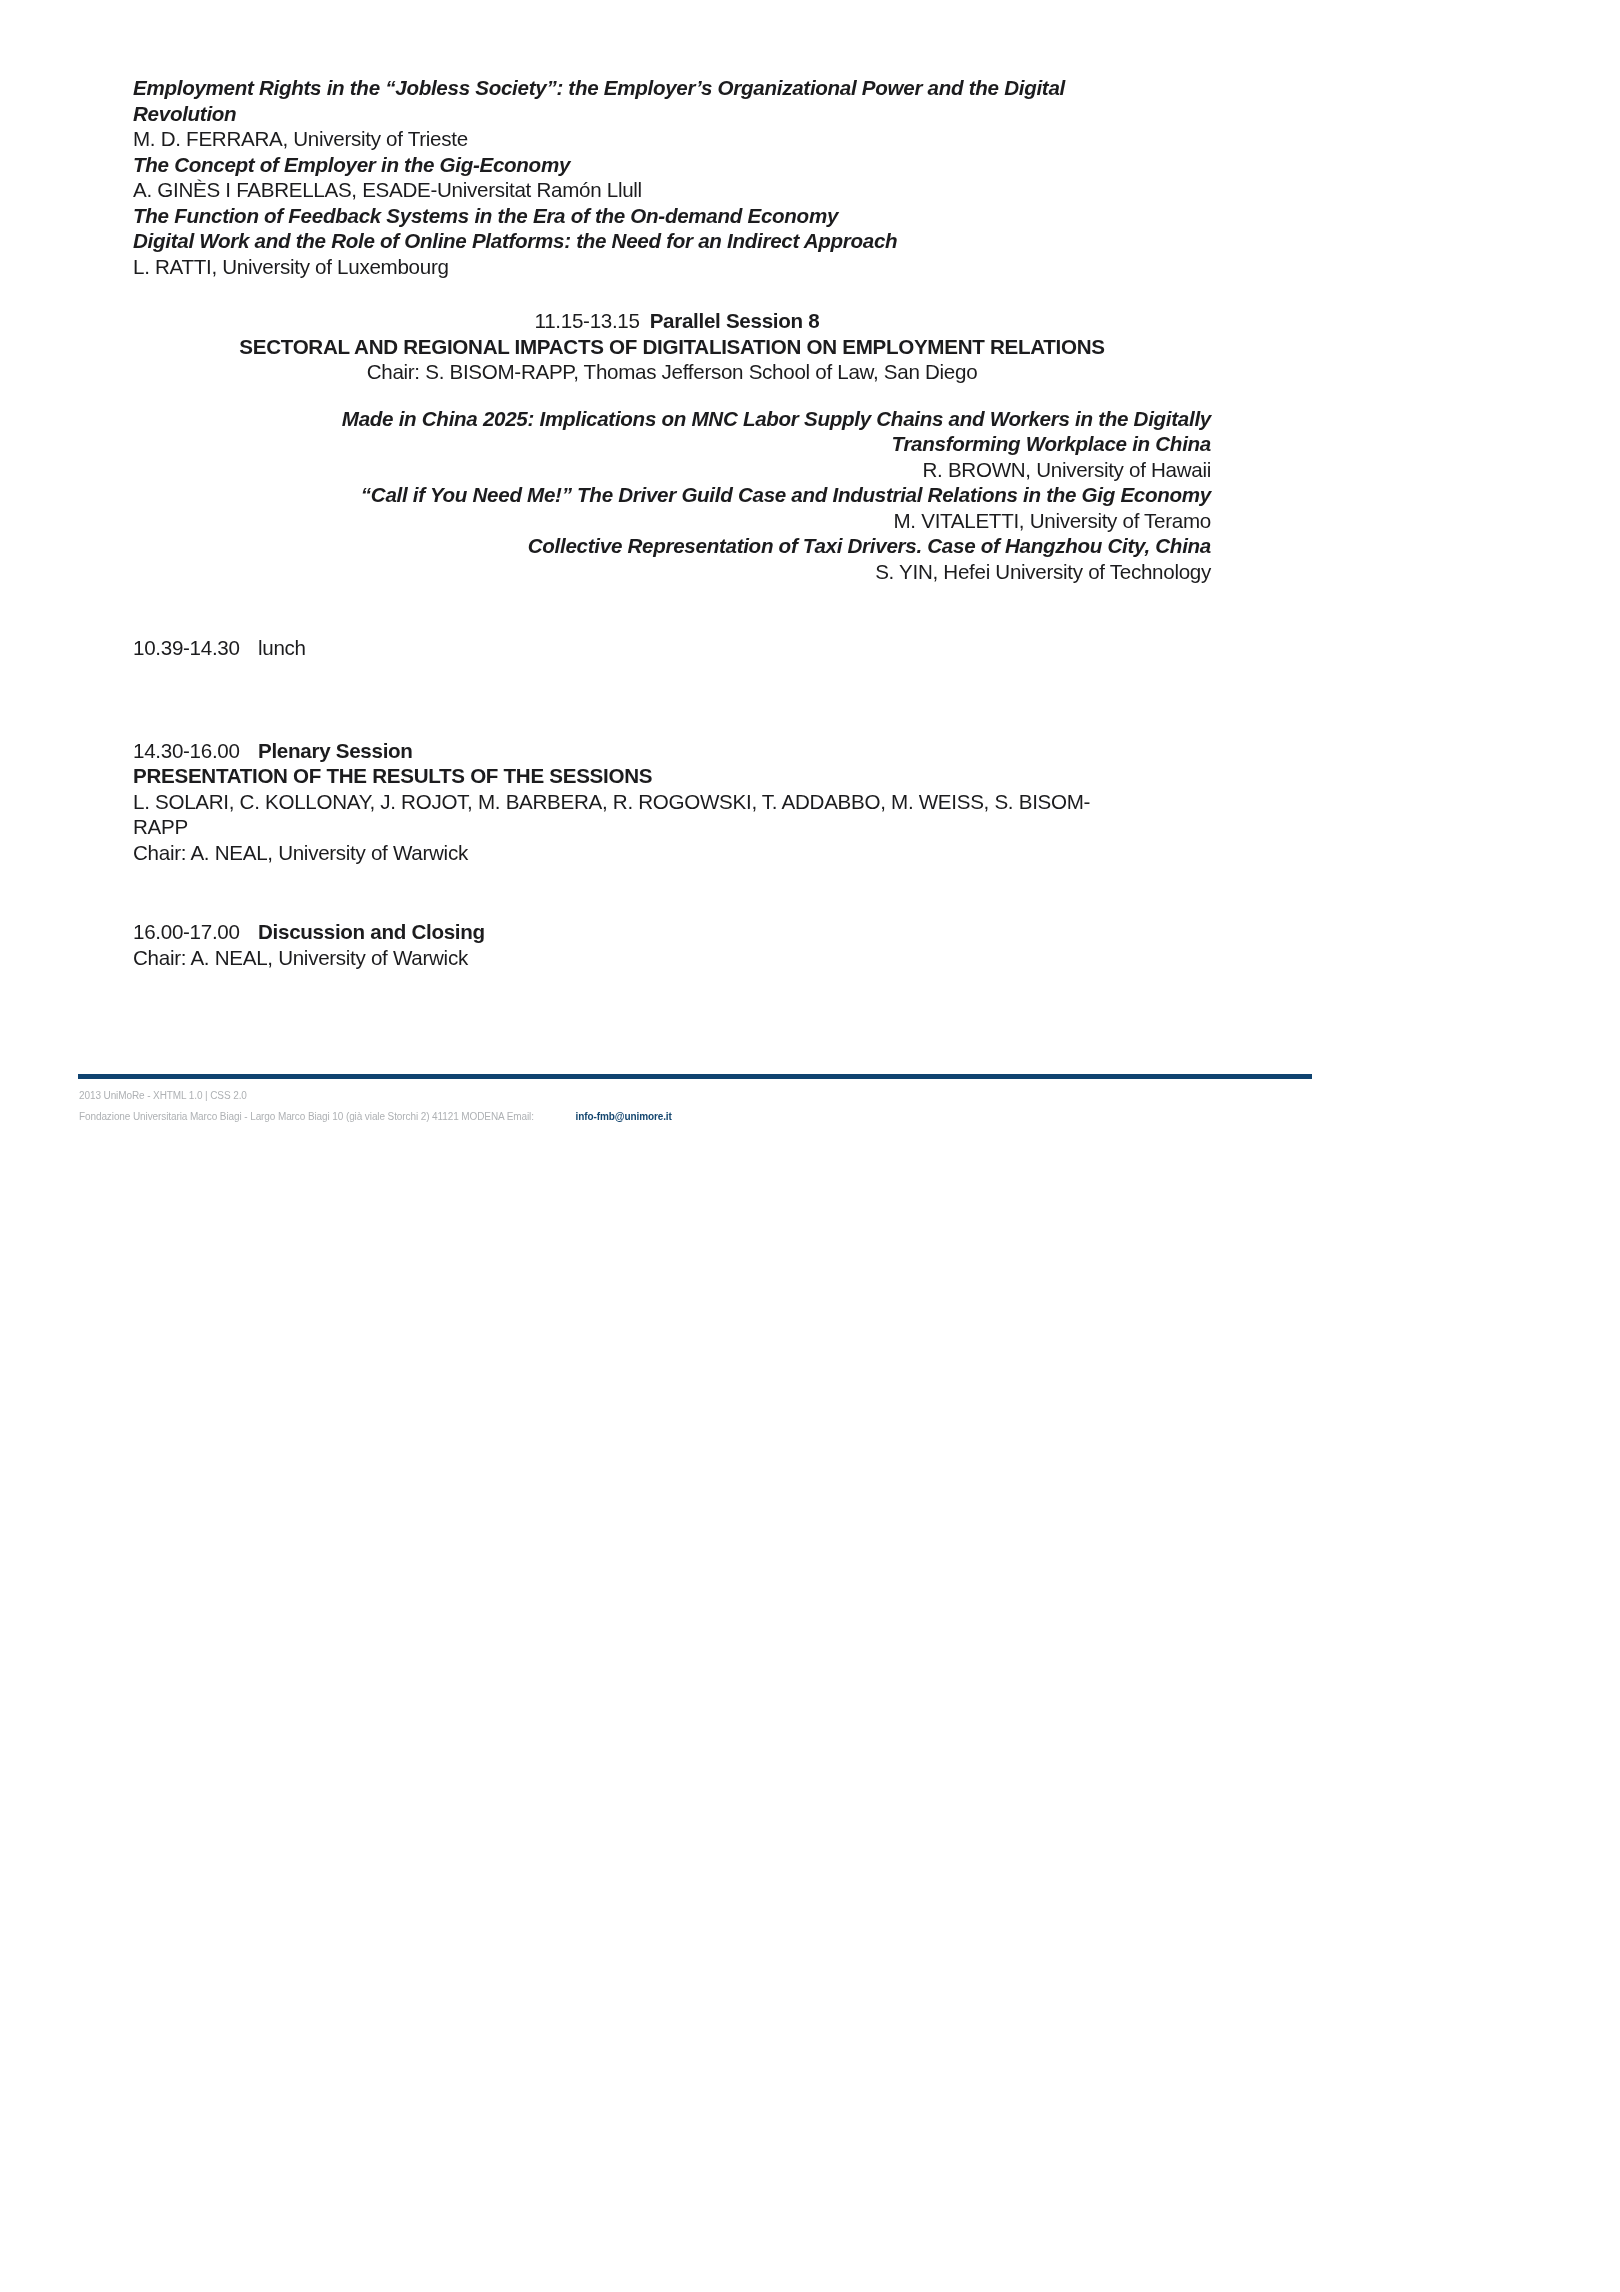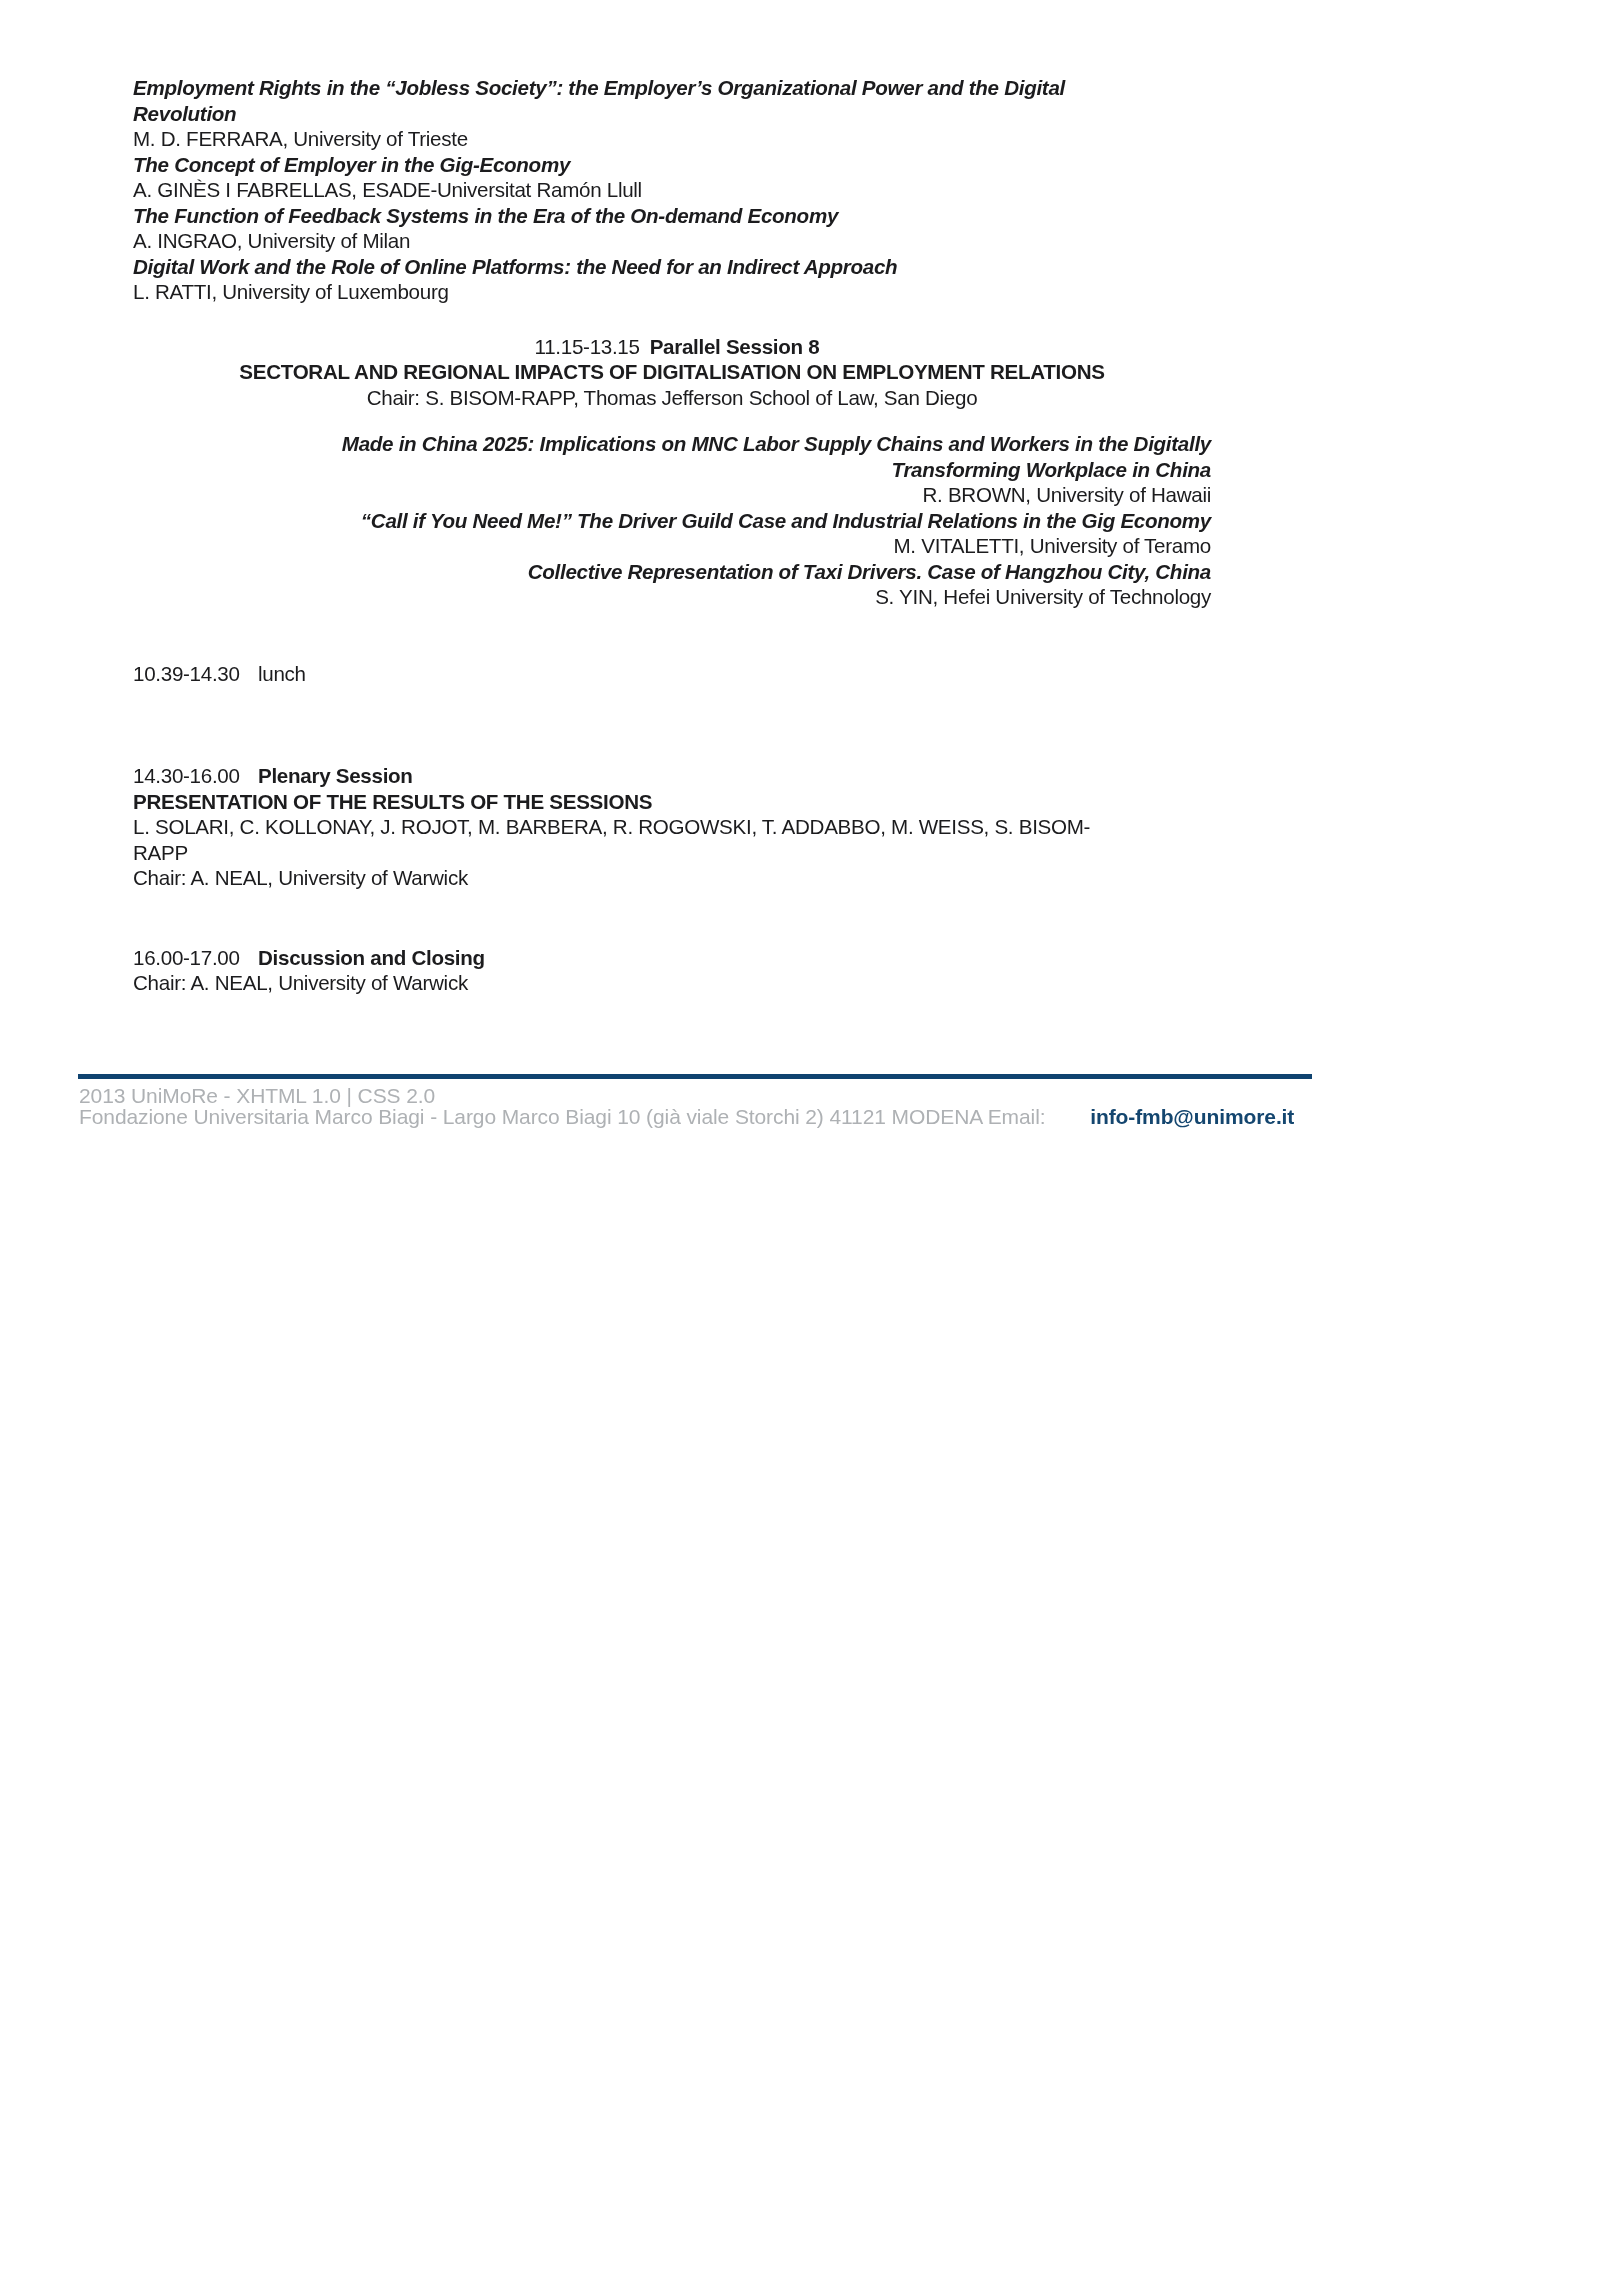--- a/index.html
+++ b/index.html
@@ -43,21 +43,21 @@
     top: 1074px;
     width: 1465px;
     height: 4.9px;
     background: #0f4370;
   }
   .footer-text {
     position: absolute;
     left: 79px;
     top: 1086px;
     width: 1372px;
-    font-size: 21px;
+    font-size: 10px;
     line-height: 20.6px;
     letter-spacing: -0.1px;
     color: #aeb1b4;
   }
   .footer-text .line { white-space: nowrap; }
   .email-link {
     color: #14466f;
     font-weight: bold;
     text-decoration: none;
     cursor: pointer;
@@ -71,21 +71,20 @@
 
   <main class="content">
 
     <section class="block-a">
       <div class="line title-line">Employment Rights in the “Jobless Society”: the Employer’s Organizational Power and the Digital</div>
       <div class="line title-line">Revolution</div>
       <div class="line">M. D. FERRARA, University of Trieste</div>
       <div class="line title-line">The Concept of Employer in the Gig-Economy</div>
       <div class="line">A. GINÈS I FABRELLAS, ESADE-Universitat Ramón Llull</div>
       <div class="line title-line">The Function of Feedback Systems in the Era of the On-demand Economy</div>
-      <div class="line">A. INGRAO, University of Milan</div>
       <div class="line title-line">Digital Work and the Role of Online Platforms: the Need for an Indirect Approach</div>
       <div class="line">L. RATTI, University of Luxembourg</div>
     </section>
 
     <section class="block-s8">
       <div class="line session-line">
         <span class="time">11.15-13.15</span><span class="slabel">Parallel Session 8</span>
       </div>
       <div class="line caps-heading">SECTORAL AND REGIONAL IMPACTS OF DIGITALISATION ON EMPLOYMENT RELATIONS</div>
       <div class="line">Chair: S. BISOM-RAPP, Thomas Jefferson School of Law, San Diego</div>

